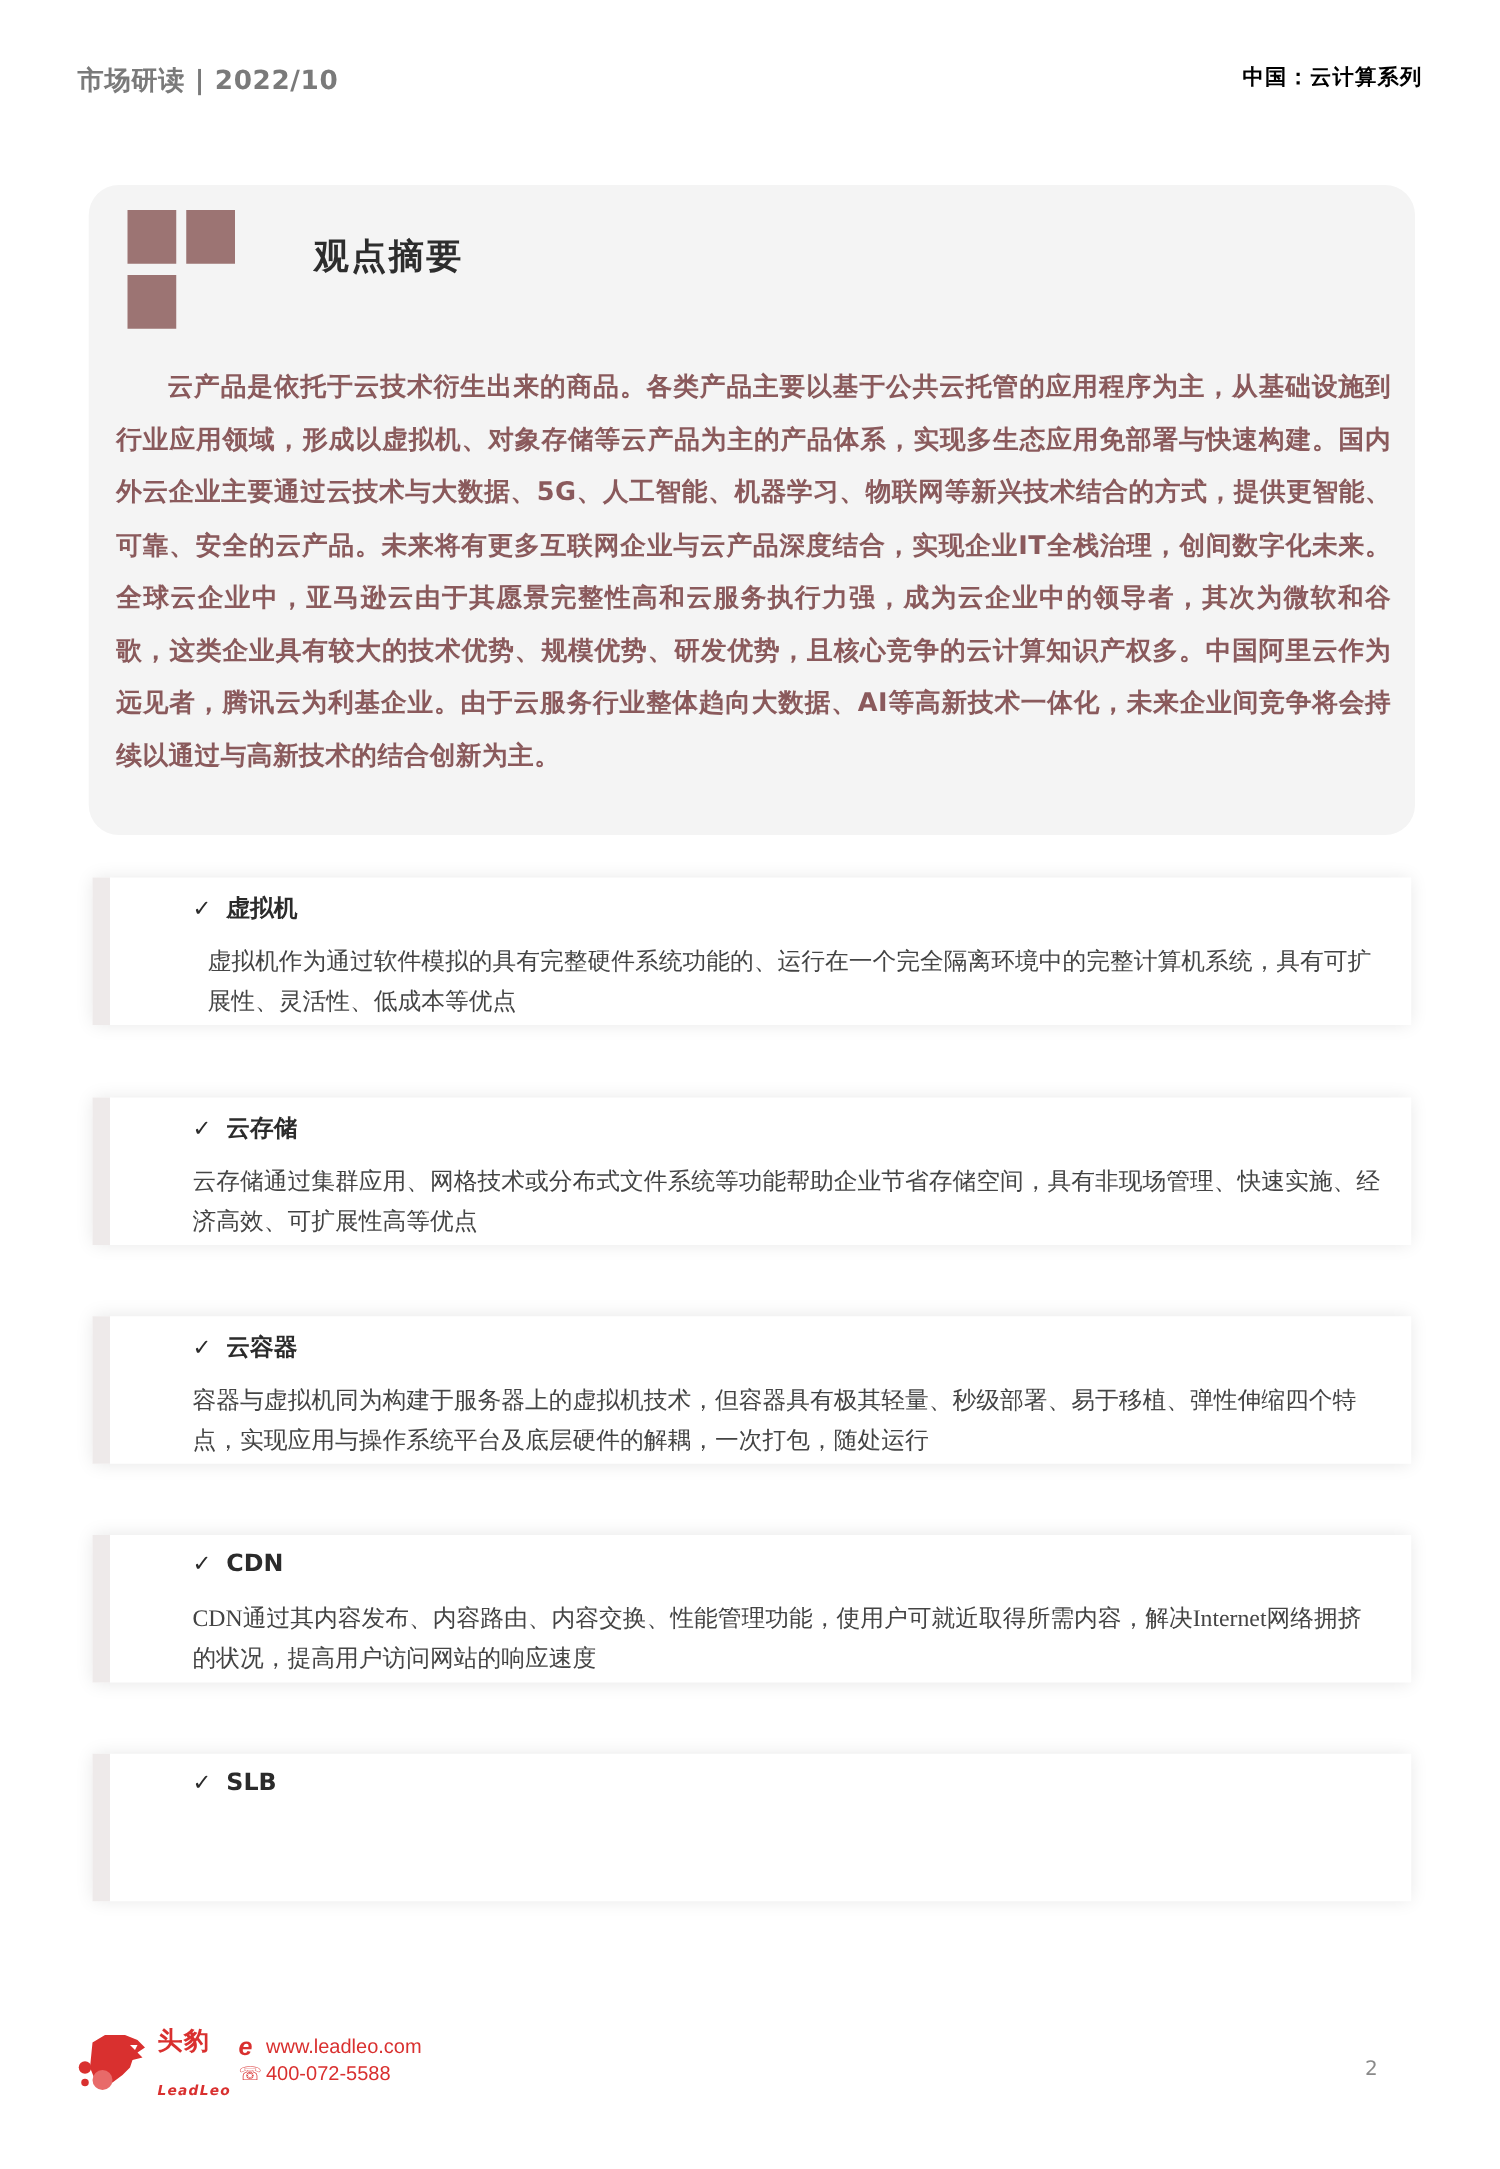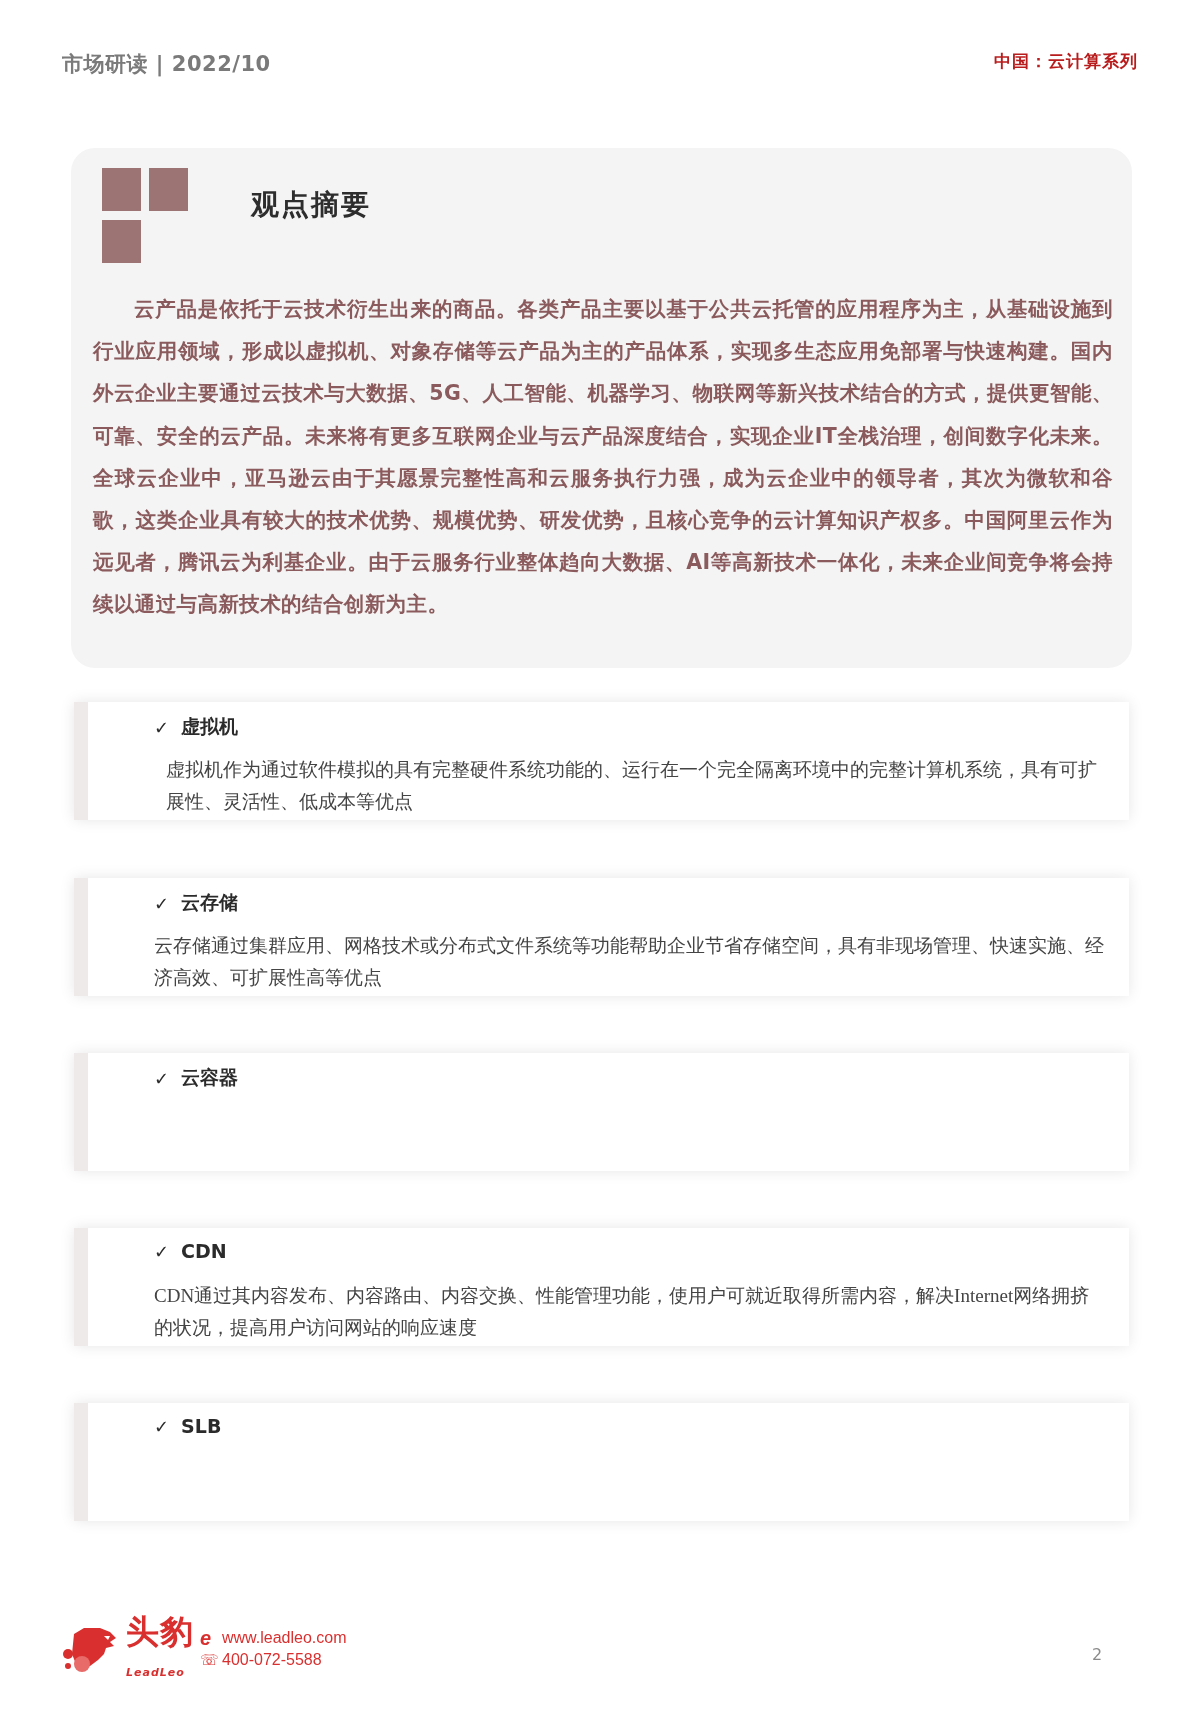--- a/index.html
+++ b/index.html
@@ -9,21 +9,21 @@
       font-family: "DejaVu Sans", "Liberation Sans", sans-serif;
       color: #333;
       overflow: hidden;
     }
     .header-left {
       position: absolute; left: 62px; top: 50px;
       font-size: 21px; font-weight: bold; color: #7a7a7a; letter-spacing: 0.5px;
     }
     .header-right {
       position: absolute; right: 62px; top: 50px;
-      font-size: 17px; font-weight: bold; color: #b91c1c; letter-spacing: 1px; margin-left: 12px;
+      font-size: 17px; font-weight: bold; color: #000000; letter-spacing: 1px; margin-left: 12px;
     }
     .summary-box {
       position: absolute; left: 71px; top: 148px; width: 1061px; height: 520px;
       background: #f4f4f4; border-radius: 24px;
     }
     .logo-squares { position: absolute; left: 31px; top: 20px; width: 90px; height: 90px; }
     .logo-squares .sq { position: absolute; width: 39px; height: 43px; background: #9c7473; }
     .sq1 { left: 0; top: 0; }
     .sq2 { left: 47px; top: 0; }
     .sq3 { left: 0; top: 52px; }
@@ -55,21 +55,21 @@
       position: absolute; left: 80px; top: 52px; width: 950px;
       font-size: 19px; line-height: 32px; color: #444; font-family: Liberation Serif, serif;
     }
     .card.first .card-title { left: 80px; }
     .card.first .card-body { left: 92px; width: 935px; }
     .footer-logo {
       position: absolute; left: 60px; top: 1618px; display: flex; align-items: center;
     }
     .leopard-icon { width: 58px; height: 50px; }
     .brand-block { margin-left: 8px; display: flex; flex-direction: column; align-items: flex-start; }
-    .brand-cn { font-size: 33px; font-weight: bold; color: #d9302f; line-height: 28px; letter-spacing: 1px; }
+    .brand-cn { font-size: 20px; font-weight: bold; color: #d9302f; line-height: 28px; letter-spacing: 1px; }
     .brand-en { font-size: 11px; font-style: italic; font-weight: bold; color: #d9302f; letter-spacing: 1px; margin-top: 20px; }
     .contact-block { margin-left: 6px; display: flex; flex-direction: column; }
     .contact-row { display: flex; align-items: center; font-size: 16px; color: #d9302f; line-height: 22px; font-family: "Liberation Sans", sans-serif; }
     .e-icon { font-size: 20px; font-weight: bold; font-style: italic; color: #d9302f; width: 22px; }
     .phone-icon { font-size: 15px; color: #d9302f; width: 22px; }
     .page-number {
       position: absolute; left: 1092px; top: 1645px;
       font-size: 16px; color: #8a8a8a;
     }
   </style>
@@ -103,20 +103,21 @@
     <span>云存储</span>
   </div>
   <div class="card-body">云存储通过集群应用、网格技术或分布式文件系统等功能帮助企业节省存储空间，具有非现场管理、快速实施、经济高效、可扩展性高等优点</div>
 </div>
 
 <div class="card" style="top:1053px;">
   <div class="card-title">
     <span class="check-icon">✓</span>
     <span>云容器</span>
   </div>
+  <div class="card-body">容器与虚拟机同为构建于服务器上的虚拟机技术，但容器具有极其轻量、秒级部署、易于移植、弹性伸缩四个特点，实现应用与操作系统平台及底层硬件的解耦，一次打包，随处运行</div>
 </div>
 
 <div class="card" style="top:1228px;">
   <div class="card-title">
     <span class="check-icon">✓</span>
     <span>CDN</span>
   </div>
   <div class="card-body">CDN通过其内容发布、内容路由、内容交换、性能管理功能，使用户可就近取得所需内容，解决Internet网络拥挤的状况，提高用户访问网站的响应速度</div>
 </div>
 

